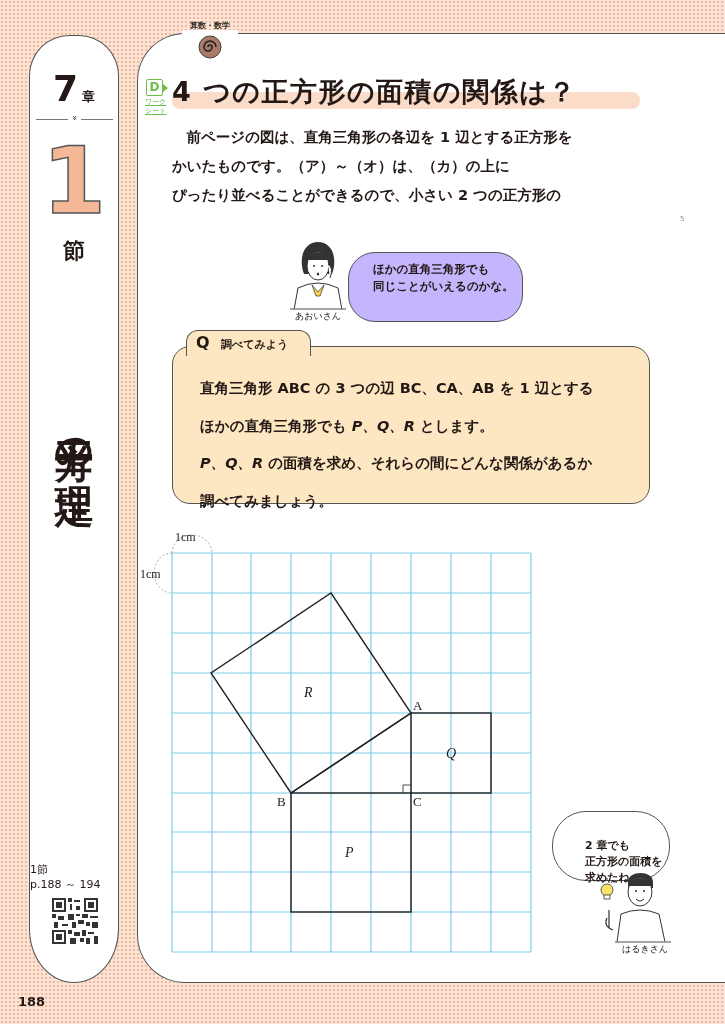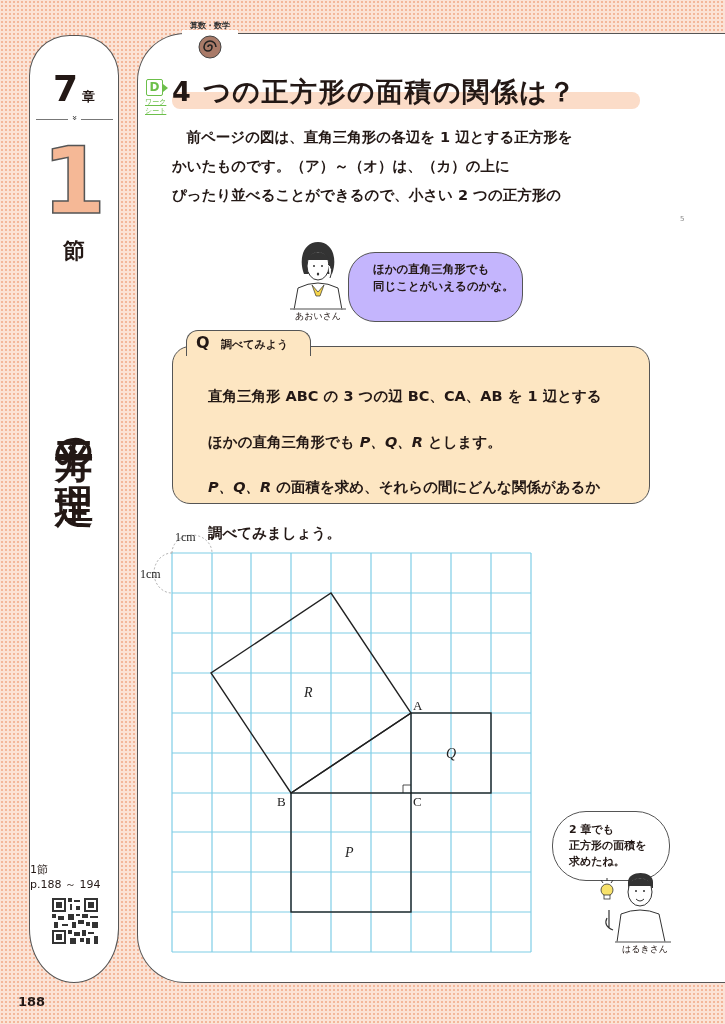--- a/index.html
+++ b/index.html
@@ -76,28 +76,28 @@
     background:#fde6c2; border:1.4px solid #555; border-radius:18px; box-sizing:border-box;
   }
   .q-tab {
     position:absolute; left:186px; top:330px; height:26px; width:125px;
     background:#fde6c2; border:1.4px solid #555; border-bottom:none; border-radius:12px 12px 0 0; box-sizing:border-box;
   }
   .q-tab-cover { position:absolute; left:187px; top:344px; width:123px; height:6px; background:#fde6c2; }
   .q-letter { position:absolute; left:196px; top:333px; font-size:16px; font-weight:bold; }
   .q-label { position:absolute; left:221px; top:337px; font-size:11px; font-weight:bold; }
   .q-text { position:absolute; left:192px; top:366px; font-size:14.5px; font-weight:bold; line-height:29.5px; }
-  .q-text p { margin:16px; white-space:nowrap; }
+  .q-text p { margin:8px; white-space:nowrap; }
   .q-text i { font-family:"DejaVu Sans", sans-serif; }
 
   .figure { position:absolute; left:130px; top:520px; width:420px; height:440px; }
   .boy-bubble {
     position:absolute; left:552px; top:811px; width:118px; height:70px; border:1.2px solid #555; border-radius:34px; box-sizing:border-box; background:#fff;
   }
-  .boy-bubble p { margin:0; position:absolute; left:16px; font-size:11px; font-weight:bold; line-height:15.5px; white-space:nowrap; }
+  .boy-bubble p { margin:16px; position:absolute; left:16px; font-size:11px; font-weight:bold; line-height:15.5px; white-space:nowrap; }
   .boy { position:absolute; left:595px; top:868px; width:80px; height:75px; }
   .boy-name { position:absolute; left:622px; top:943px; font-size:9px; }
 </style>
 </head>
 <body>
 
 <div class="side-panel">
   <div class="chapter">
     <span class="chapter-num">7</span><span class="chapter-kanji">章</span>
   </div>

